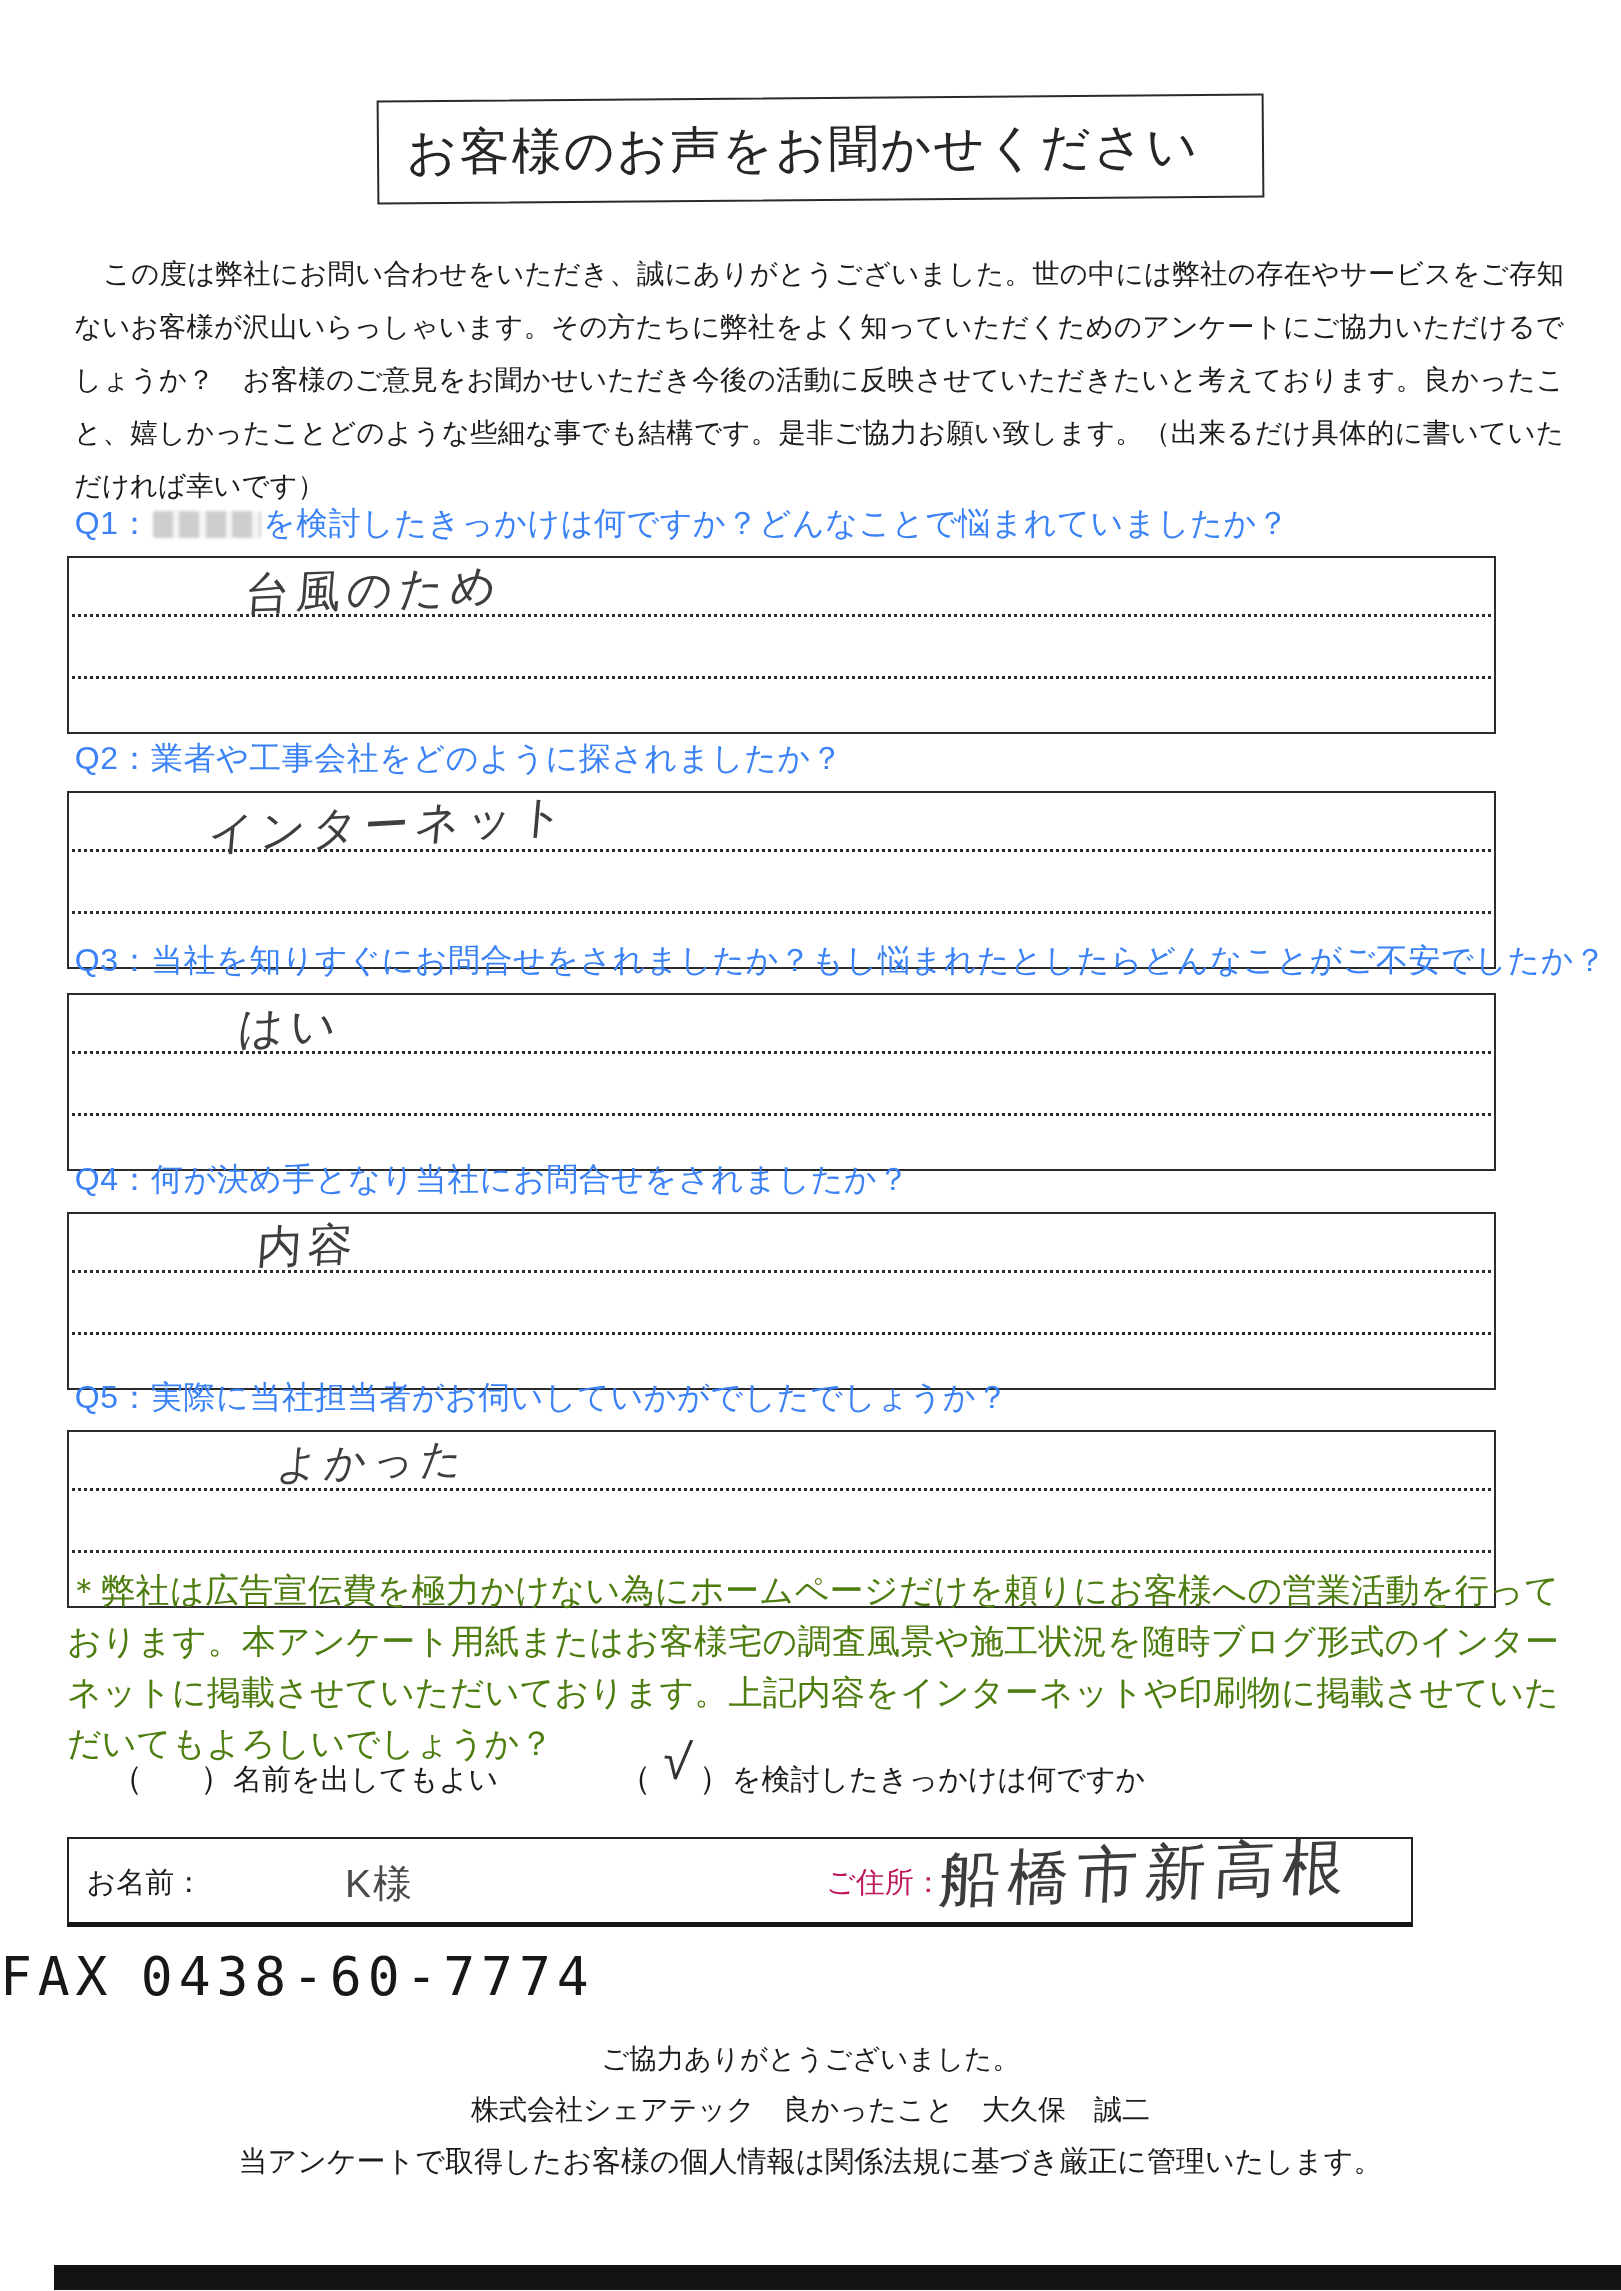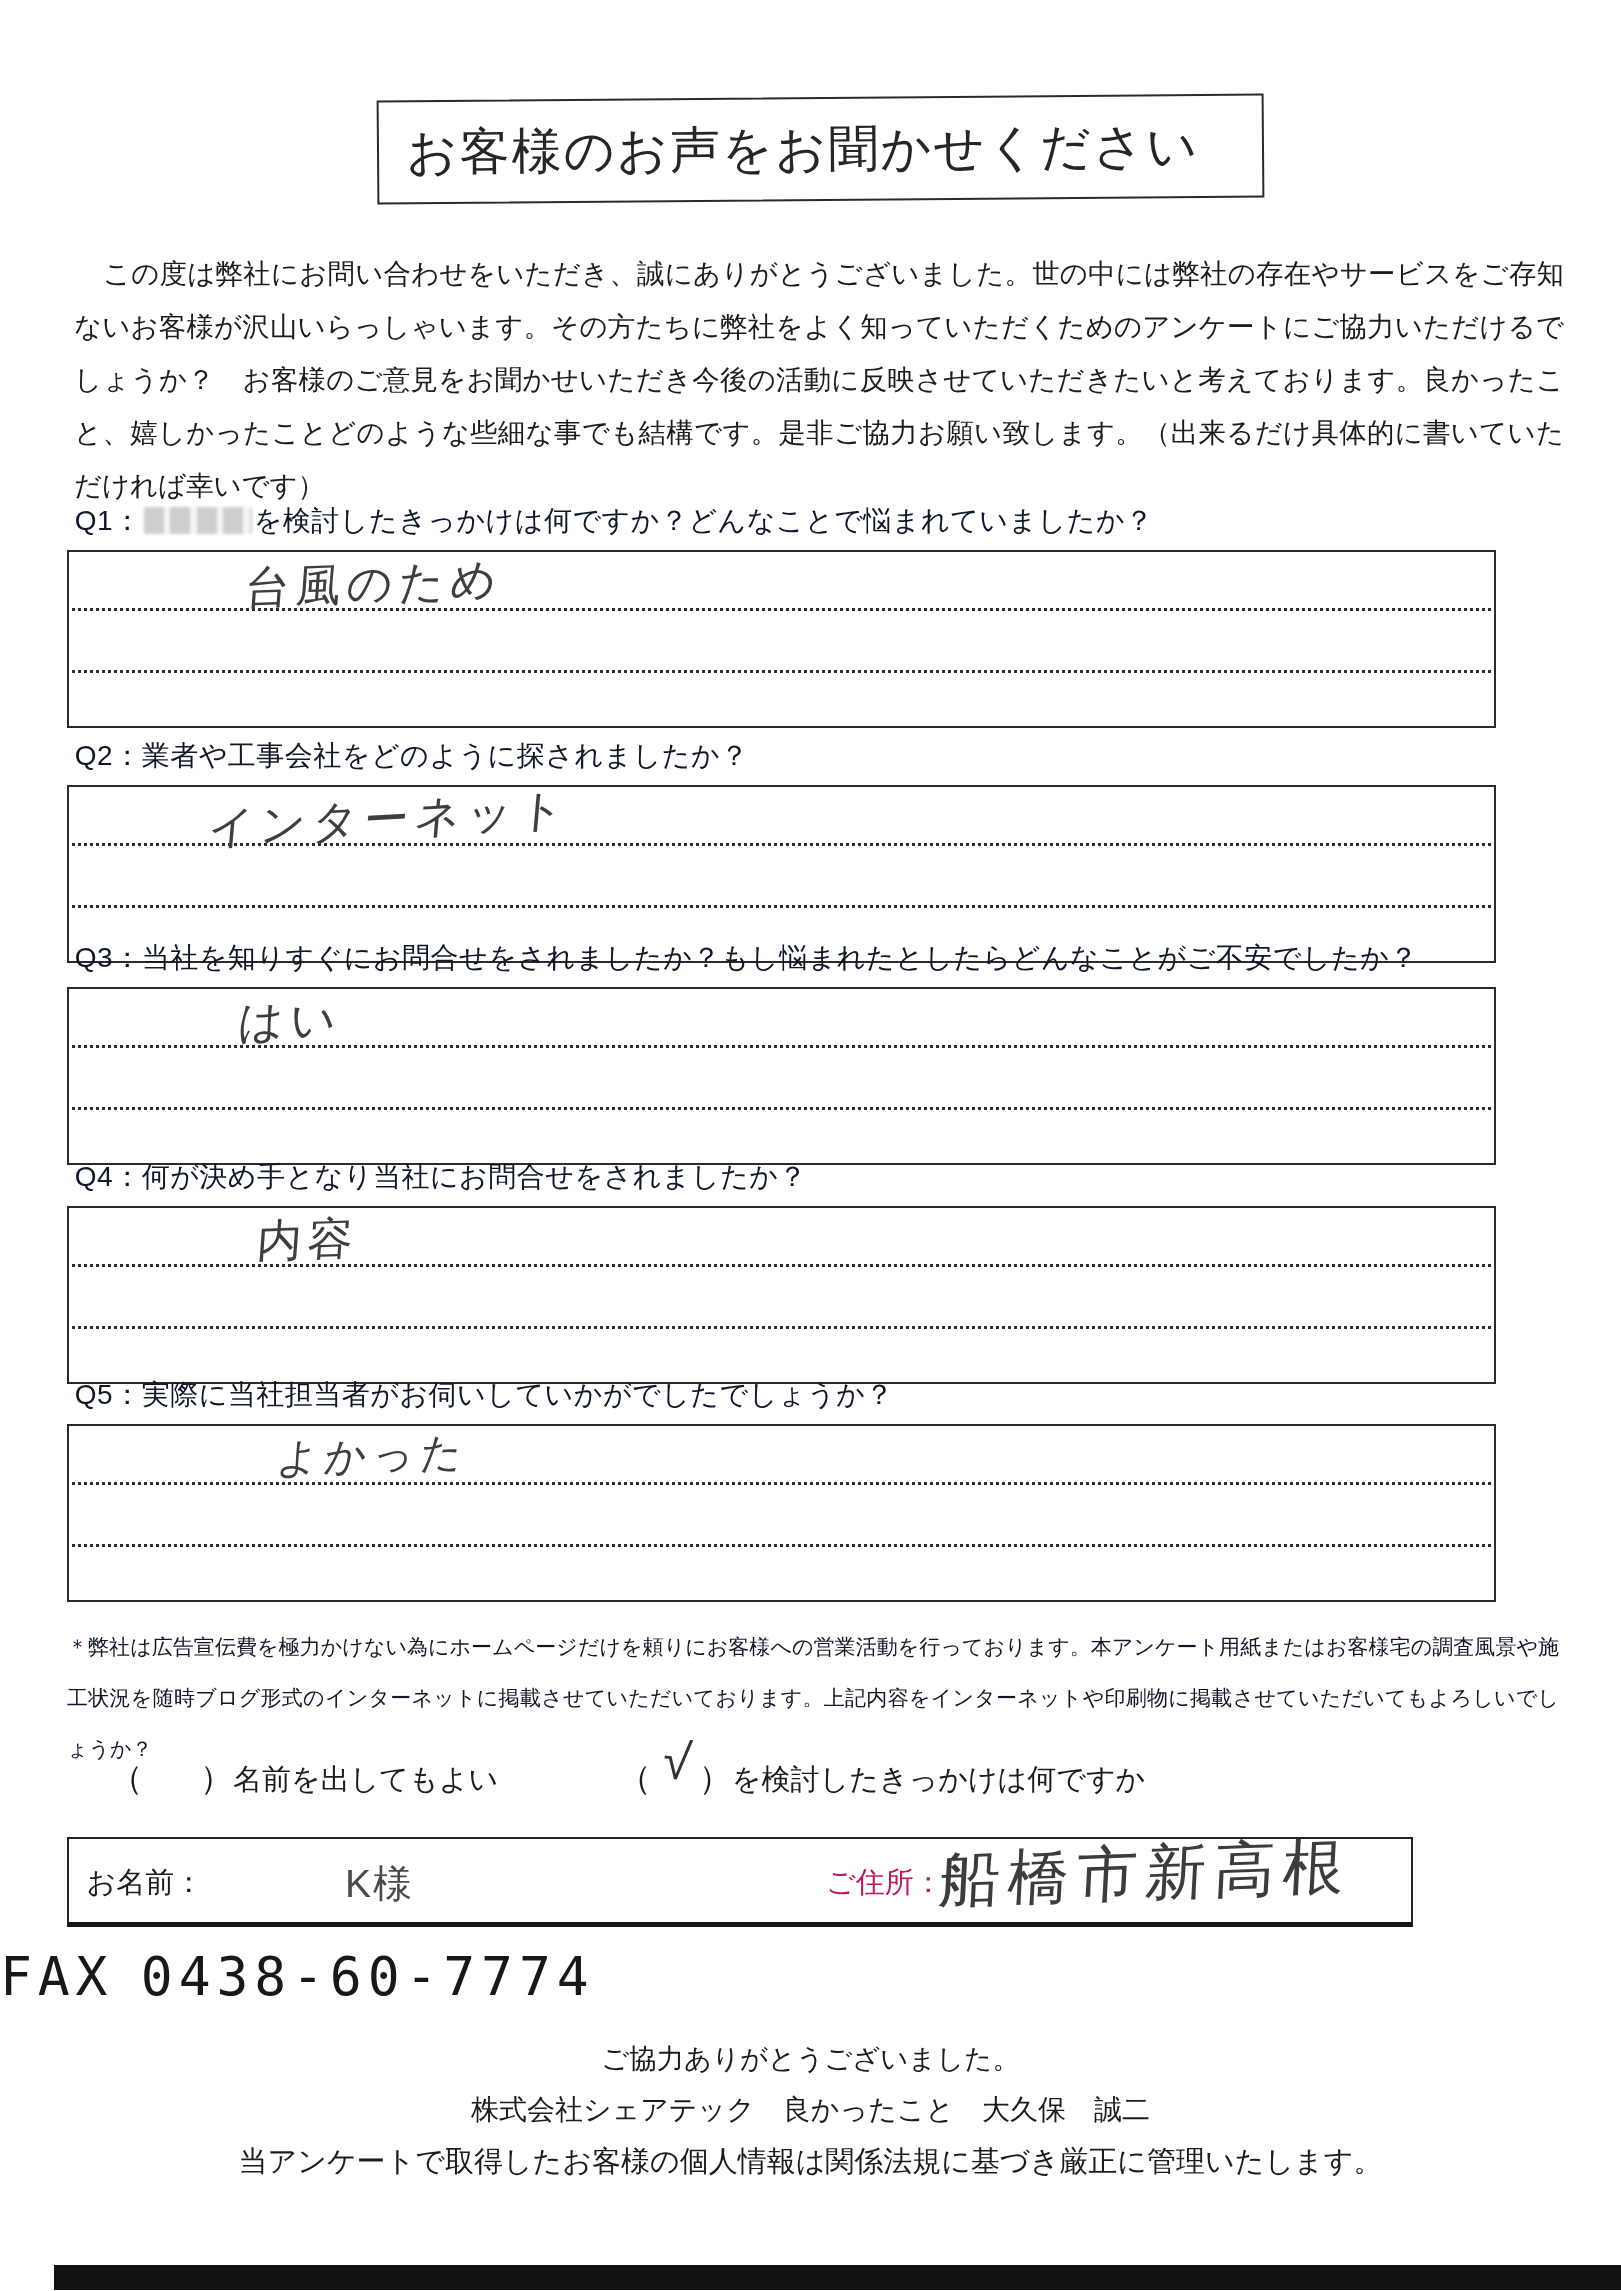--- a/index.html
+++ b/index.html
@@ -21,41 +21,41 @@
 
   
   .intro {
     position:absolute; left:74px; top:247px; width:1490px;
     font-size:27.4px; line-height:53px; color:#1c1c1c;
     text-indent:29px; text-align:justify;
   }
 
   
   .q { position:absolute; left:67px; width:1429px; }
-  .q-label { font-size:28px; color:#0f172a; padding-left:7.8px; margin-bottom:9.8px; white-space:nowrap; letter-spacing:0.5px; }
+  .q-label { font-size:32px; color:#3b82f6; padding-left:7.8px; margin-bottom:9.8px; white-space:nowrap; letter-spacing:0.5px; }
   .smudge {
     display:inline-block; width:108px; height:27.4px; vertical-align:-3.9px;
     background:repeating-linear-gradient(90deg, rgba(125,125,125,.38) 0 19.6px, rgba(170,170,170,.12) 19.6px 26.5px);
     filter:blur(1.6px); border-radius:2px; margin:0 2px;
   }
   .abox { position:relative; border:2.9px solid #2b2b2b; height:178px; background:#fff; }
   .dline { position:absolute; left:2.9px; right:2.9px; height:0; border-top:3.9px dotted #2c2c2c; }
   .dl1 { top:56px; } .dl2 { top:118px; }
   .hand {
     position:absolute; top:2px; font-size:45px; color:#3e3e3e;
     transform:rotate(-2deg) skewX(-6deg); white-space:nowrap; z-index:2;
     letter-spacing:5.9px;
   }
   .q1-top { top:502px; } .q2-top { top:737px; } .q3-top { top:939px; }
   .q4-top { top:1158px; } .q5-top { top:1376px; }
 
   
   .pubnote {
-    position:absolute; left:67px; top:1621px; width:1492px;
-    font-size:21px; line-height:51px; color:#0f172a; text-align:justify;
+    position:absolute; left:67px; top:1565px; width:1492px;
+    font-size:34px; line-height:51px; color:#4d7c0f; text-align:justify;
   }
   .consent {
     position:absolute; left:110px; top:1756px; font-size:29px; color:#1c1c1c;
     white-space:nowrap;
   }
   .paren { font-size:33px; }
   .paren-gap { display:inline-block; width:57px; }
   .consent-gap { display:inline-block; width:104px; }
   .checkmark {
     display:inline-block; font-size:51px; color:#333; transform:rotate(6deg);

